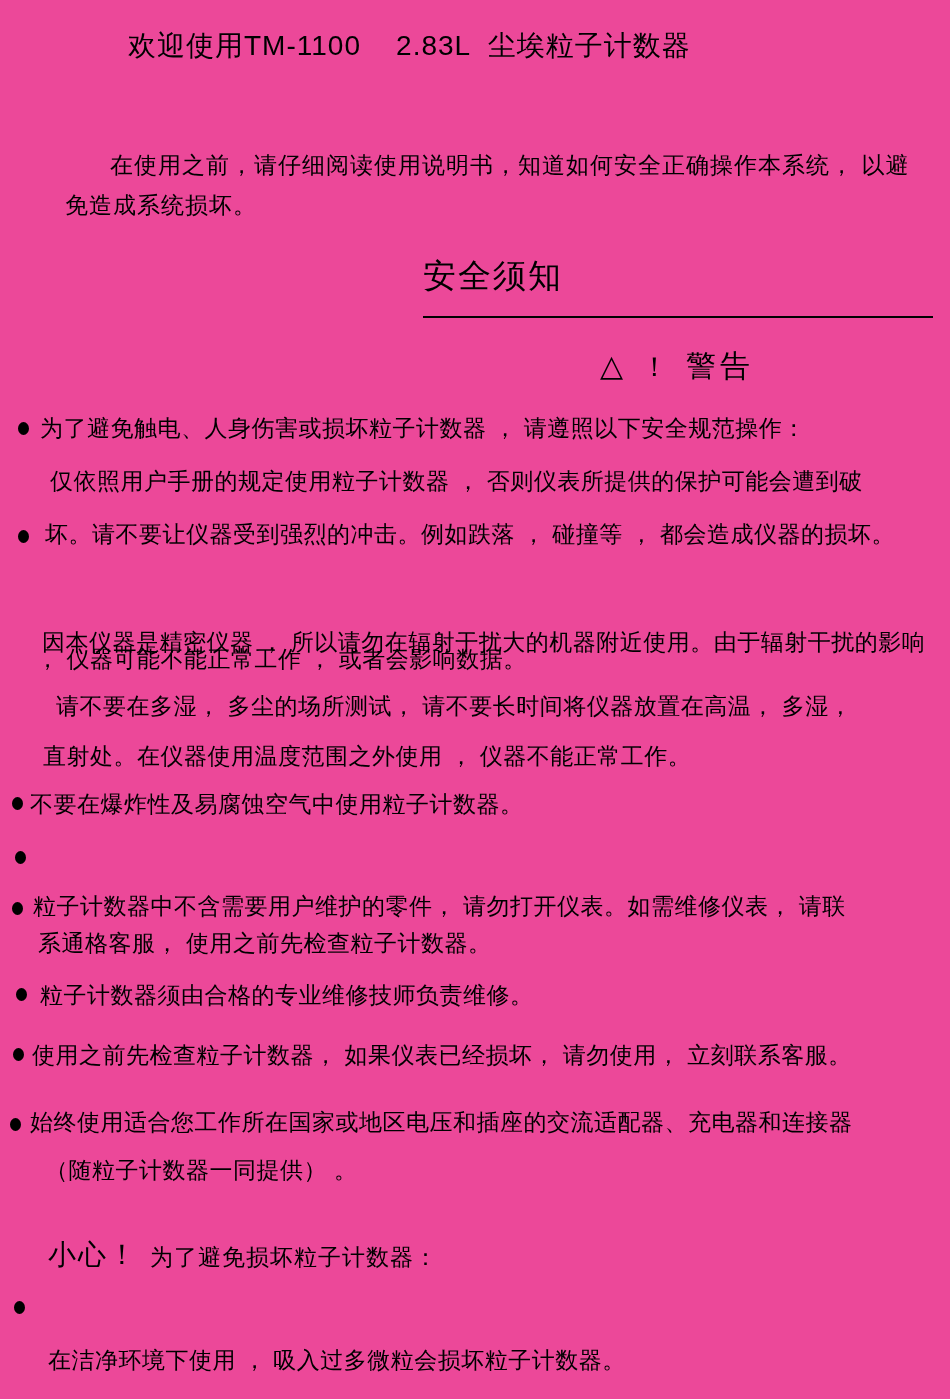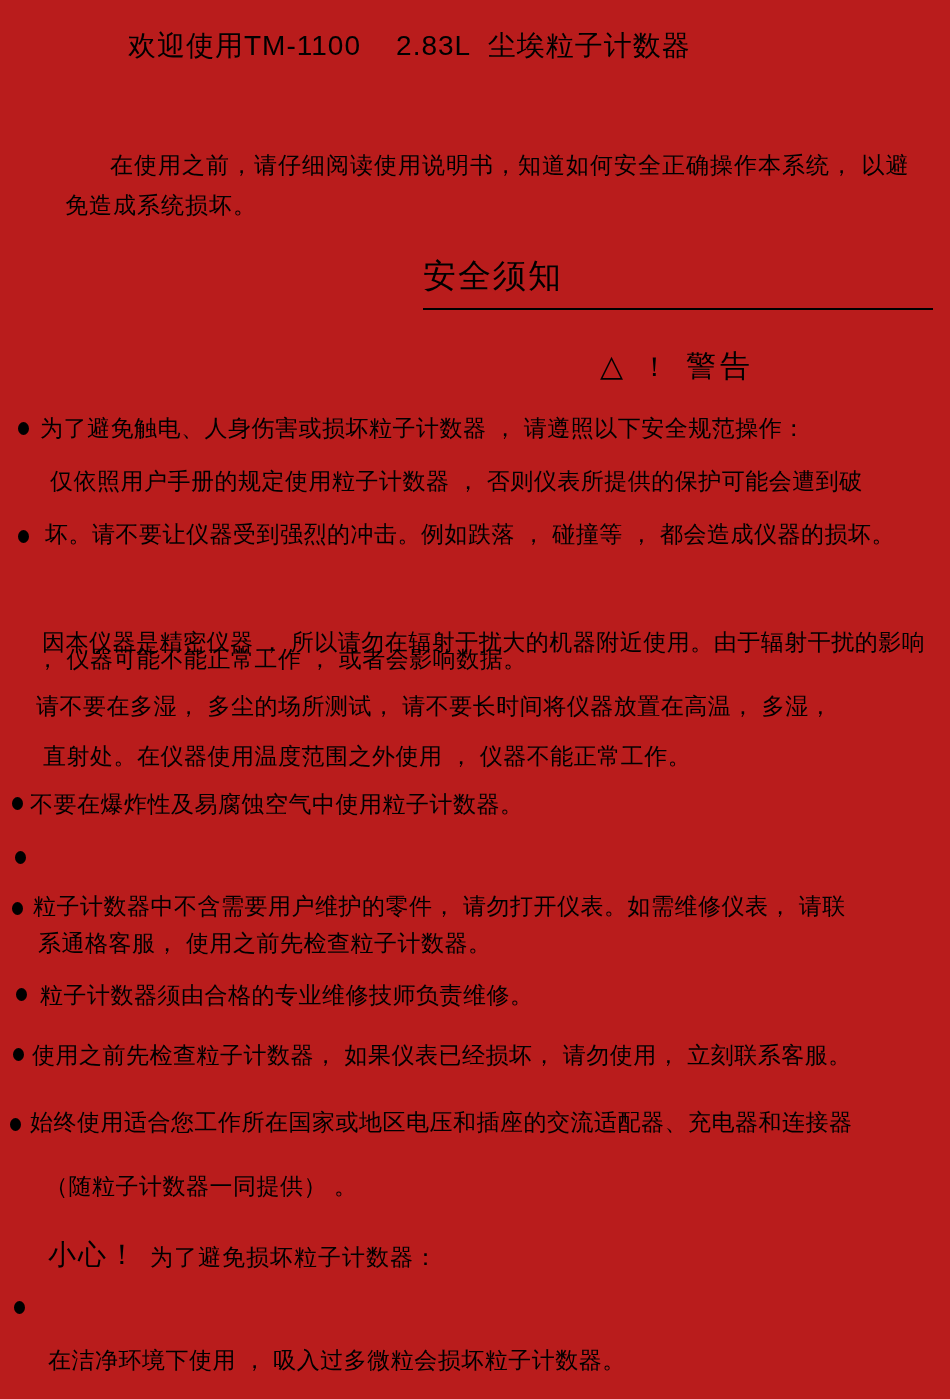--- a/index.html
+++ b/index.html
@@ -4,40 +4,40 @@
 <style>
   html, body {
     margin: 0;
     padding: 0;
     background: #ffffff;
   }
   #page {
     position: relative;
     width: 950px;
     height: 1399px;
-    background: #b91c1c;
+    background: #ec4899;
     font-family: "Liberation Sans", sans-serif;
     color: #000000;
     overflow: hidden;
   }
   .abs { position: absolute; white-space: pre; }
   .doc-title {
     font-size: 28px;
     letter-spacing: 1px;
     font-weight: 500;
   }
   .intro-line {
     font-size: 23px;
     letter-spacing: 1px;
   }
   .section-heading {
     font-size: 33px;
     letter-spacing: 2px;
     border-bottom: 2px solid #000000;
-    padding-bottom: 9px;
+    padding-bottom: 17px;
     width: 510px;
   }
   .warning-row {
     display: inline-flex;
     align-items: baseline;
     gap: 18px;
   }
   .warning-symbol { font-size: 30px; }
   .warning-exclaim { font-size: 27px; font-weight: 500; }
   .warning-label { font-size: 30px; letter-spacing: 4px; font-weight: 500; }
@@ -84,21 +84,21 @@
 
   <div class="abs body-line" style="left:50px; top:466px;">仅依照用户手册的规定使用粒子计数器 ， 否则仪表所提供的保护可能会遭到破</div>
 
   <div class="bullet" style="left:18px; top:530px;"></div>
   <div class="abs body-line" style="left:45px; top:519px;">坏。请不要让仪器受到强烈的冲击。例如跌落 ， 碰撞等 ， 都会造成仪器的损坏。</div>
 
   <div class="abs body-line" style="left:42px; top:627px;">因本仪器是精密仪器 ， 所以请勿在辐射干扰大的机器附近使用。由于辐射干扰的影响</div>
 
   <div class="abs body-line" style="left:36px; top:644px;">， 仪器可能不能正常工作 ， 或者会影响数据。</div>
 
-  <div class="abs body-line" style="left:36px; top:691px;">请不要在多湿， 多尘的场所测试， 请不要长时间将仪器放置在高温， 多湿，</div>
+  <div class="abs body-line" style="left:56px; top:691px;">请不要在多湿， 多尘的场所测试， 请不要长时间将仪器放置在高温， 多湿，</div>
 
   <div class="abs body-line" style="left:43px; top:741px;">直射处。在仪器使用温度范围之外使用 ， 仪器不能正常工作。</div>
 
   <div class="bullet" style="left:12px; top:797px;"></div>
   <div class="abs body-line" style="left:30px; top:789px;">不要在爆炸性及易腐蚀空气中使用粒子计数器。</div>
 
   <div class="bullet" style="left:15px; top:851px;"></div>
 
   <div class="bullet" style="left:12px; top:902px;"></div>
   <div class="abs body-line" style="left:33px; top:891px;">粒子计数器中不含需要用户维护的零件， 请勿打开仪表。如需维修仪表， 请联</div>
@@ -107,21 +107,21 @@
 
   <div class="bullet" style="left:16px; top:988px;"></div>
   <div class="abs body-line" style="left:40px; top:980px;">粒子计数器须由合格的专业维修技师负责维修。</div>
 
   <div class="bullet" style="left:13px; top:1048px;"></div>
   <div class="abs body-line" style="left:32px; top:1040px;">使用之前先检查粒子计数器， 如果仪表已经损坏， 请勿使用， 立刻联系客服。</div>
 
   <div class="bullet" style="left:10px; top:1118px;"></div>
   <div class="abs body-line" style="left:30px; top:1107px;">始终使用适合您工作所在国家或地区电压和插座的交流适配器、充电器和连接器</div>
 
-  <div class="abs body-line" style="left:45px; top:1155px;margin-top:16px;">（随粒子计数器一同提供） 。</div>
+  <div class="abs body-line" style="left:45px; top:1155px;">（随粒子计数器一同提供） 。</div>
 
   <div class="abs caution-label" style="left:48px; top:1236px;">小心！</div>
   <div class="abs caution-text" style="left:150px; top:1242px;text-align:right;">为了避免损坏粒子计数器：</div>
 
   <div class="bullet" style="left:14px; top:1301px;"></div>
 
   <div class="abs body-line" style="left:48px; top:1345px;">在洁净环境下使用 ， 吸入过多微粒会损坏粒子计数器。</div>
 
 </div>
 

